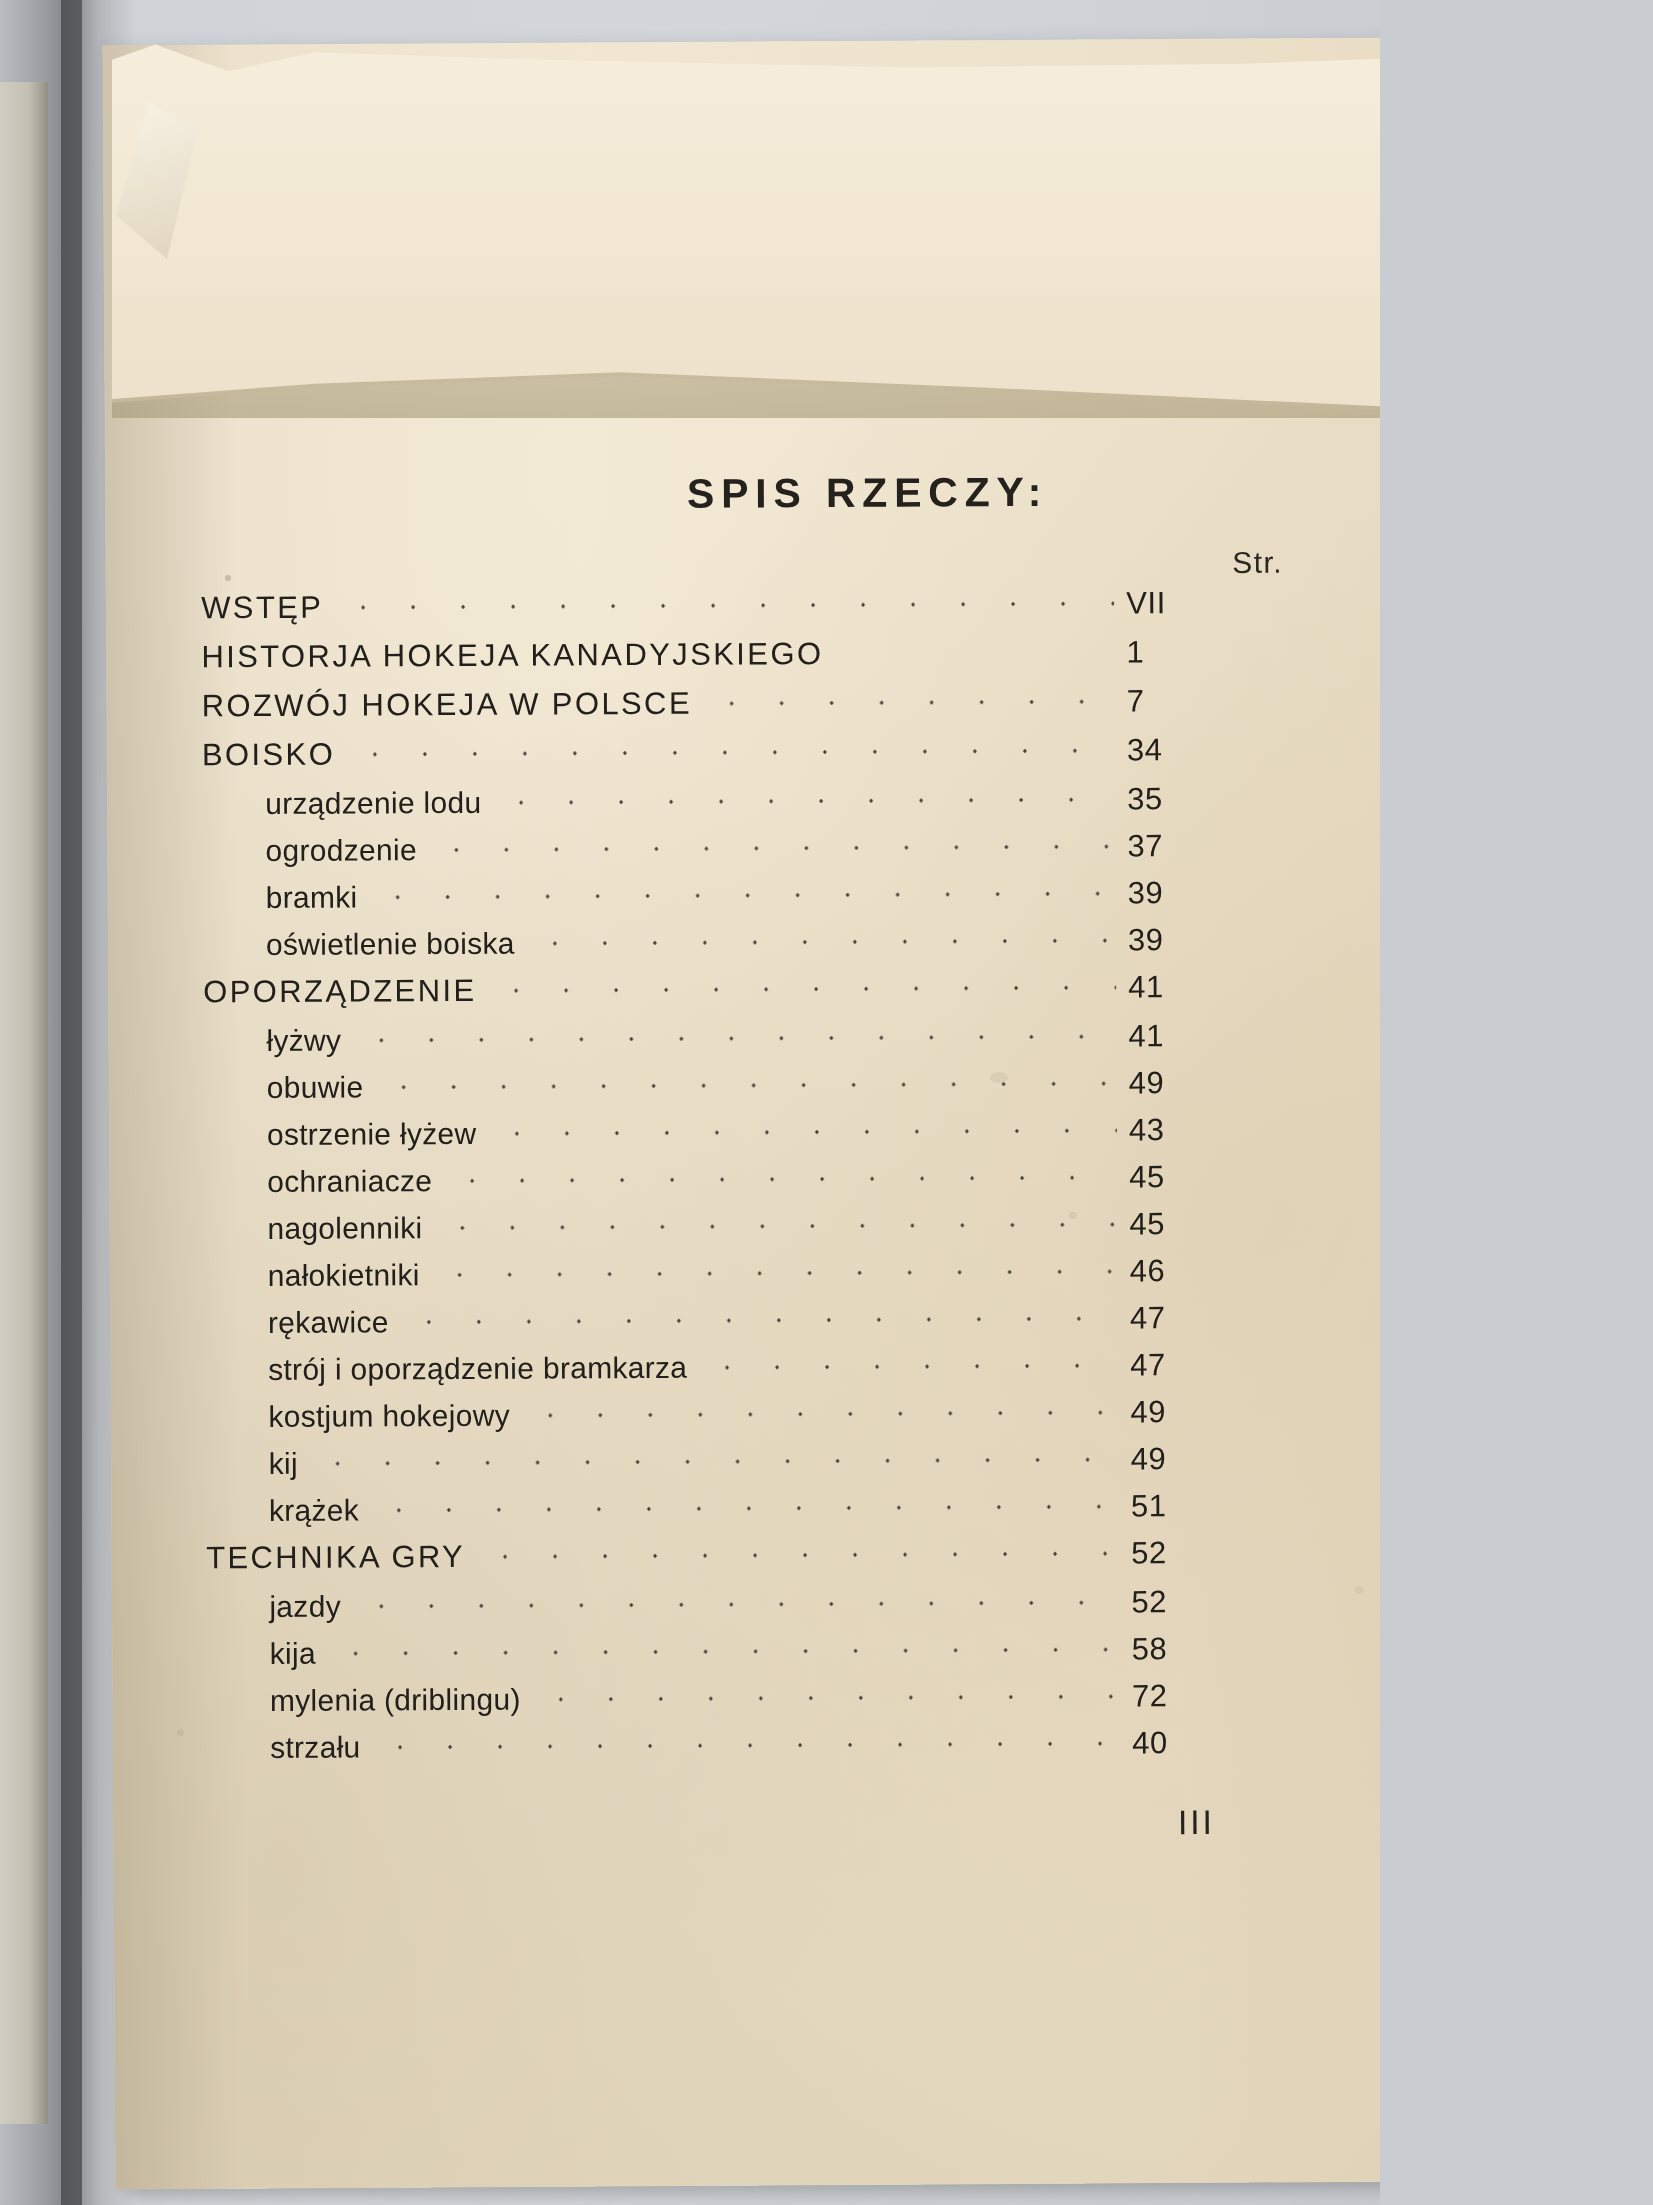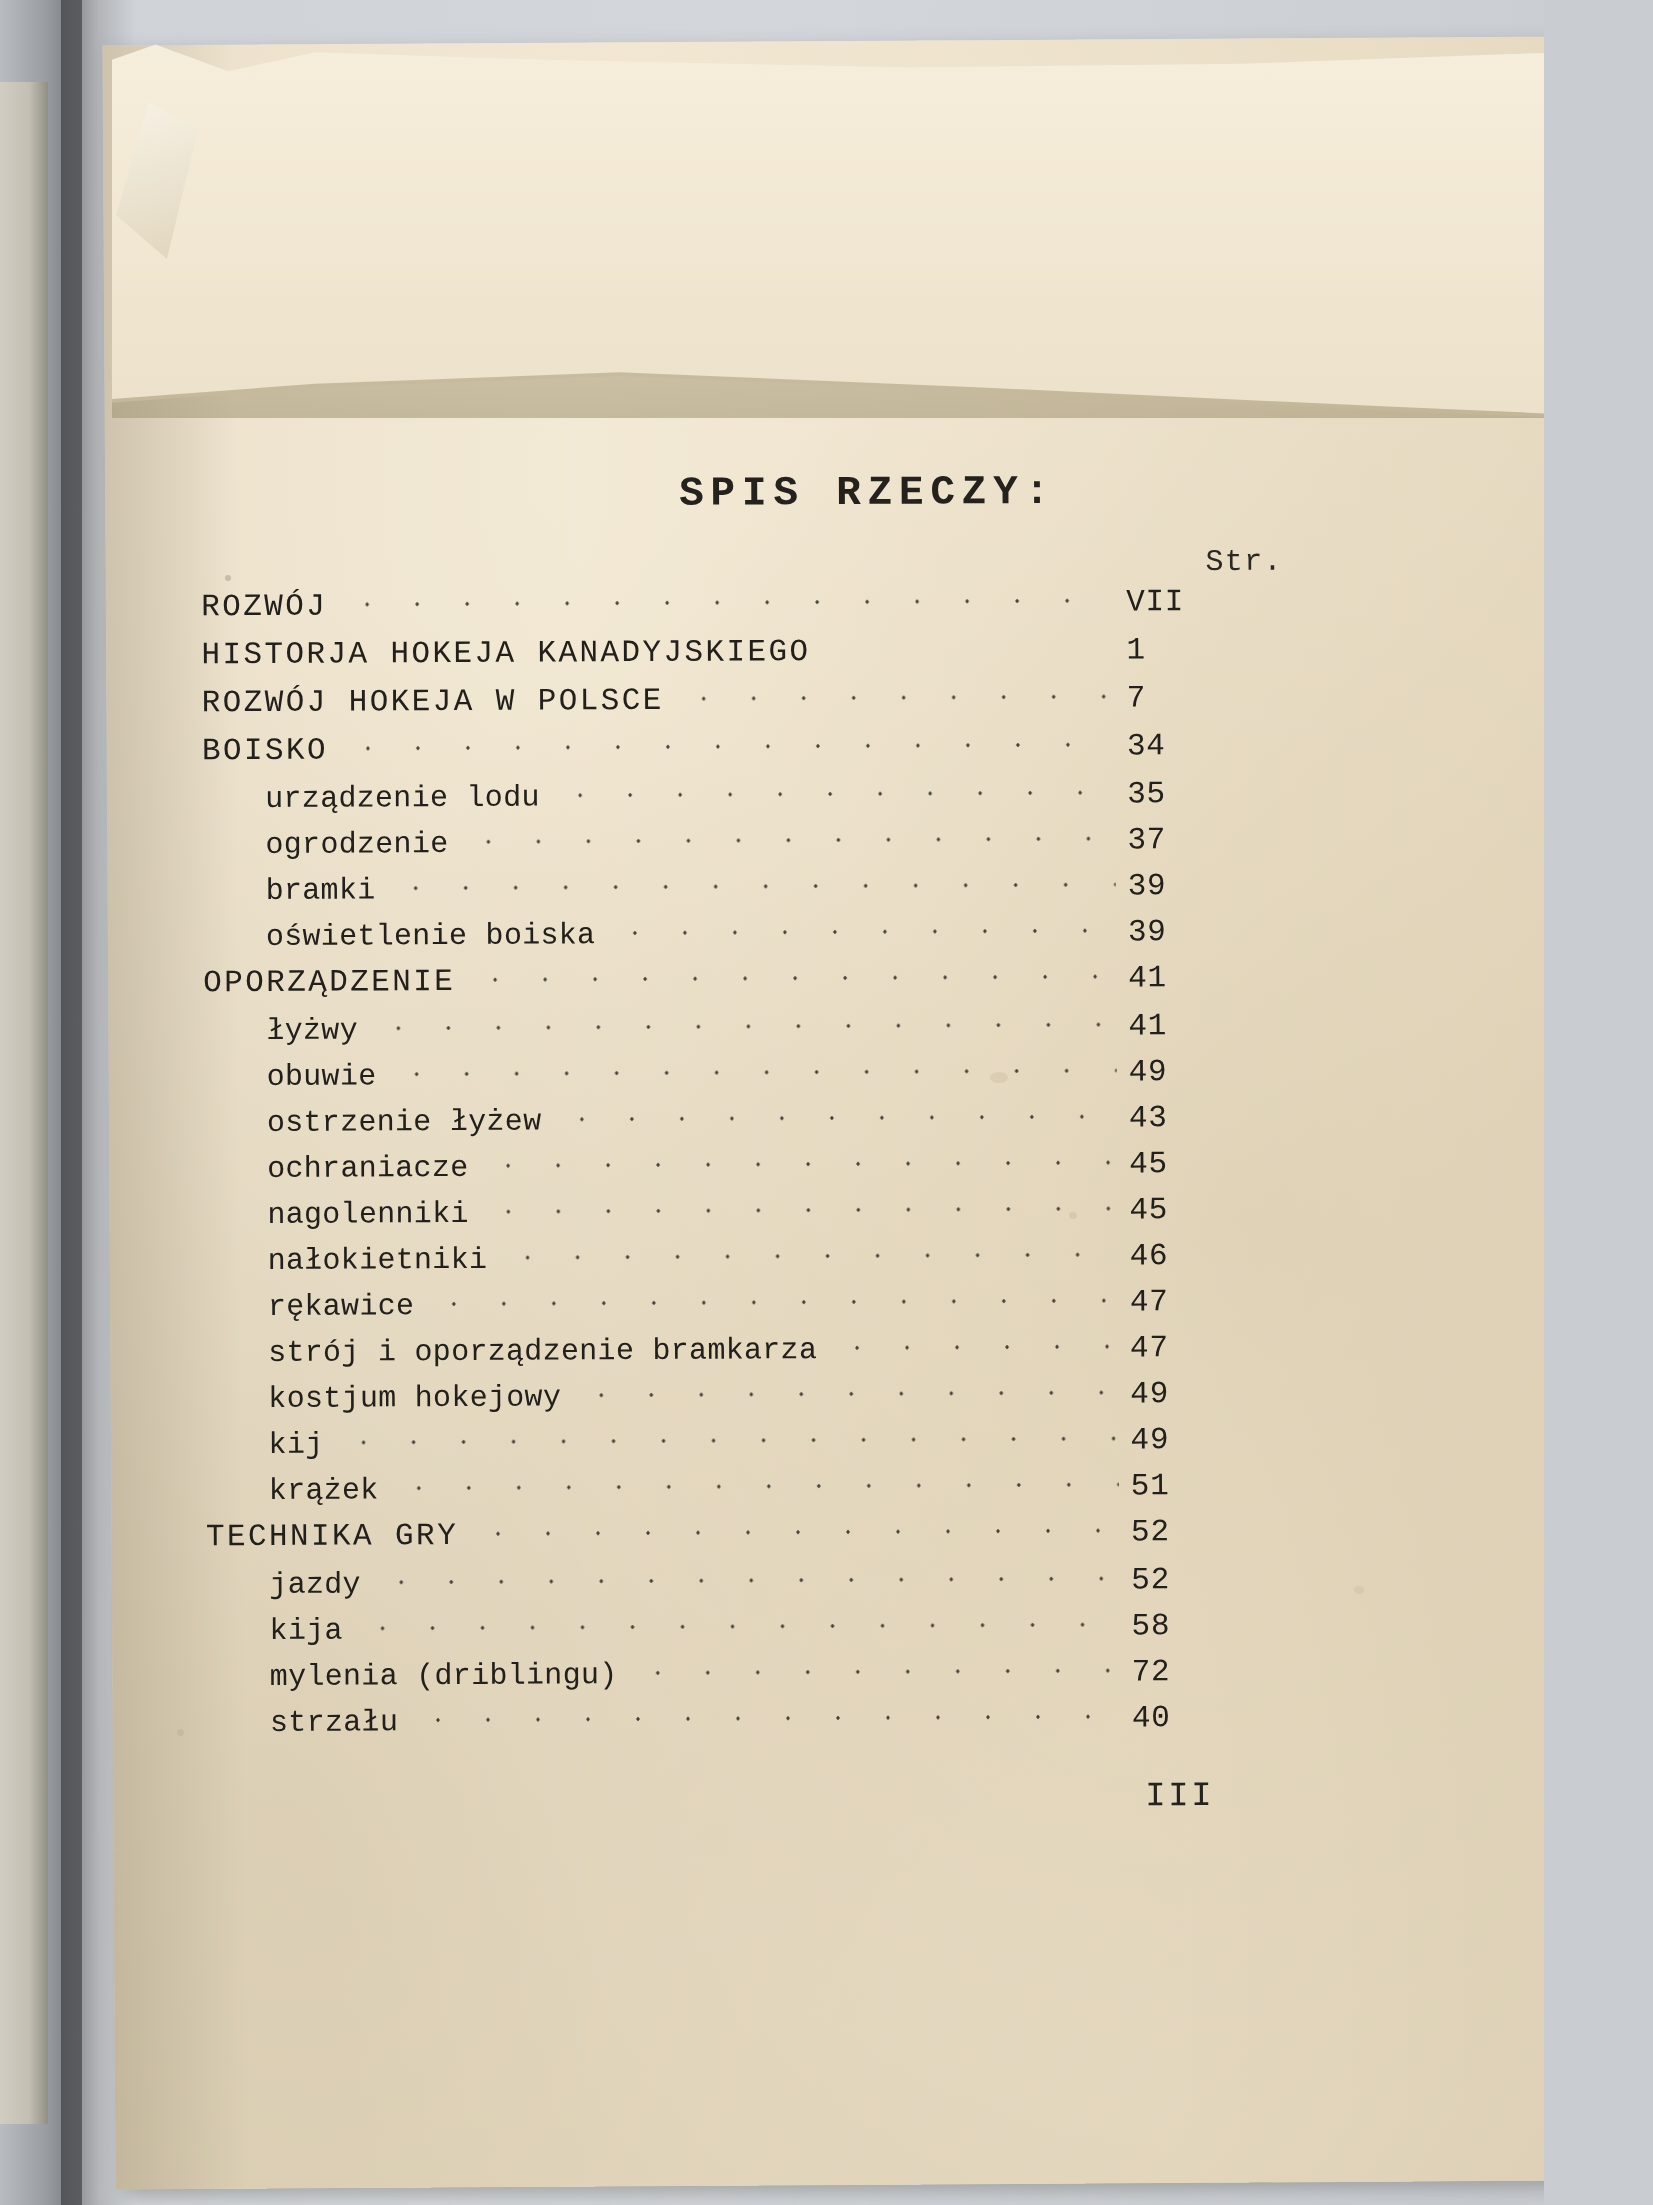--- a/index.html
+++ b/index.html
@@ -2,25 +2,25 @@
 <html style="font-size:11px"><head>
 <meta charset="utf-8">
 <style>
   html, body {
     margin: 0;
     padding: 0;
     background: #c9cdd2;
   }
   #page {
     position: relative;
-    width: 1544px;
+    width: 1380px;
     height: 2205px;
     overflow: hidden;
     background: linear-gradient(100deg, #cfd3d8 0%, #d3d7db 40%, #c7cbd0 100%);
-    font-family: Liberation Mono, monospace;
+    font-family: Liberation Sans, sans-serif;
   }
 
   
   .left-dark {
     position: absolute;
     left: 0; top: 0;
     width: 82px; height: 2205px;
     background: linear-gradient(90deg, #b9bdc2 0%, #9a9ea3 55%, #6e7277 100%);
   }
   .gutter-shadow {
@@ -217,21 +217,21 @@
   <div class="content">
 
     <div class="doc-title">SPIS RZECZY:</div>
 
     <div class="col-head">
       <span class="str">Str.</span>
     </div>
 
     <ul class="toc" id="toc-list">
         <li class="toc-row major">
-          <span class="label">ROZWÓJ</span>
+          <span class="label">WSTĘP</span>
           <span class="leader"></span>
           <span class="page">VII</span>
         </li>
         <li class="toc-row major">
           <span class="label">HISTORJA  HOKEJA  KANADYJSKIEGO</span>
           <span class="leader" style="background-image: none;"></span>
           <span class="page">1</span>
         </li>
         <li class="toc-row major">
           <span class="label">ROZWÓJ  HOKEJA  W  POLSCE</span>

